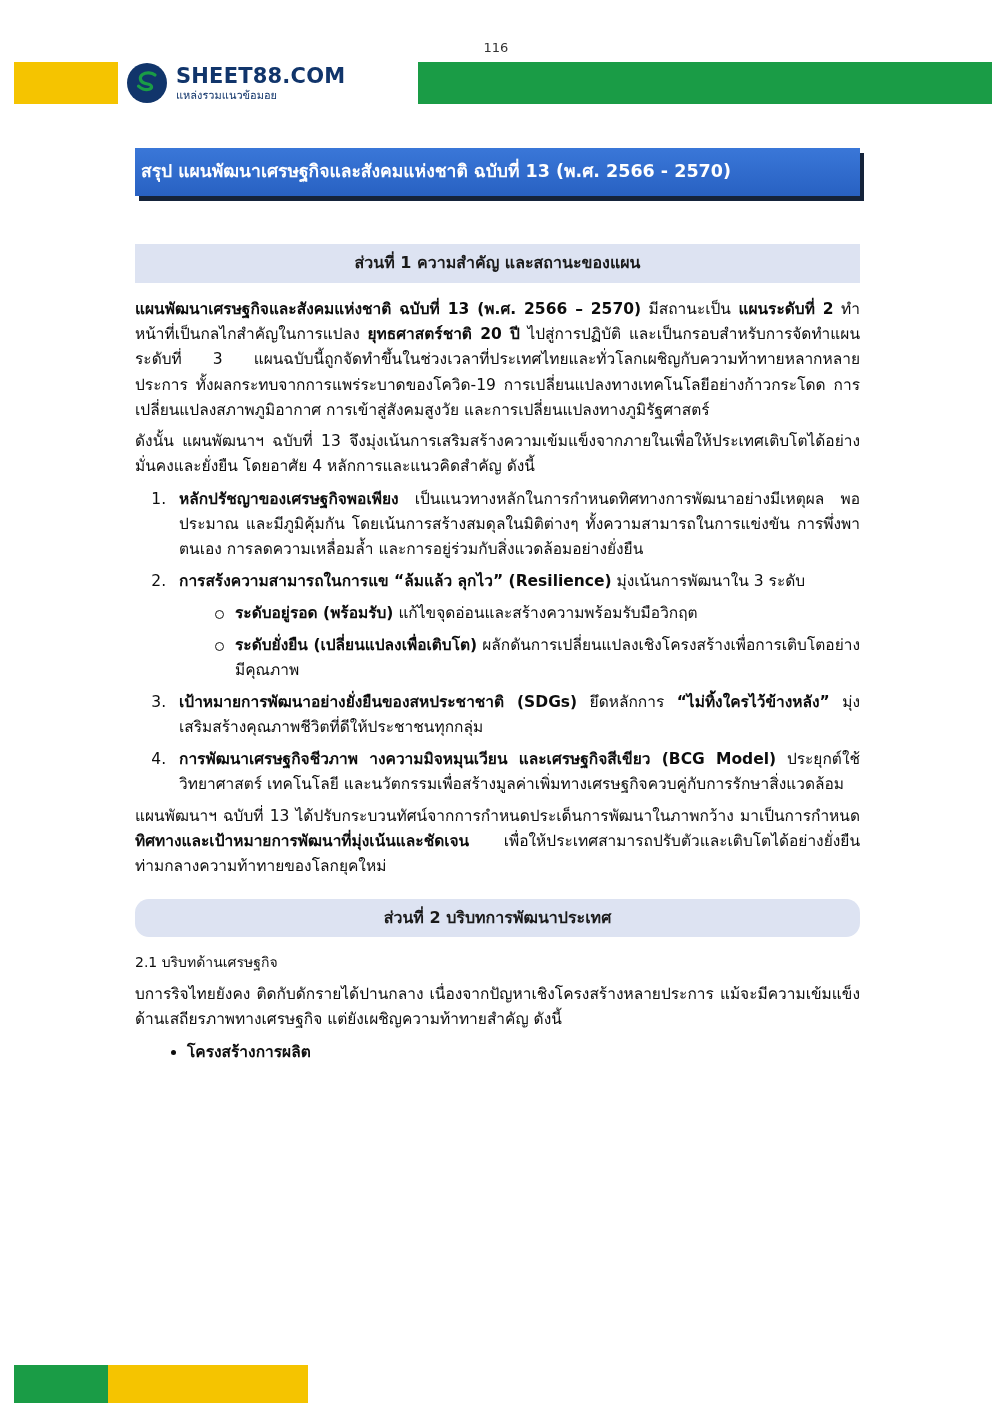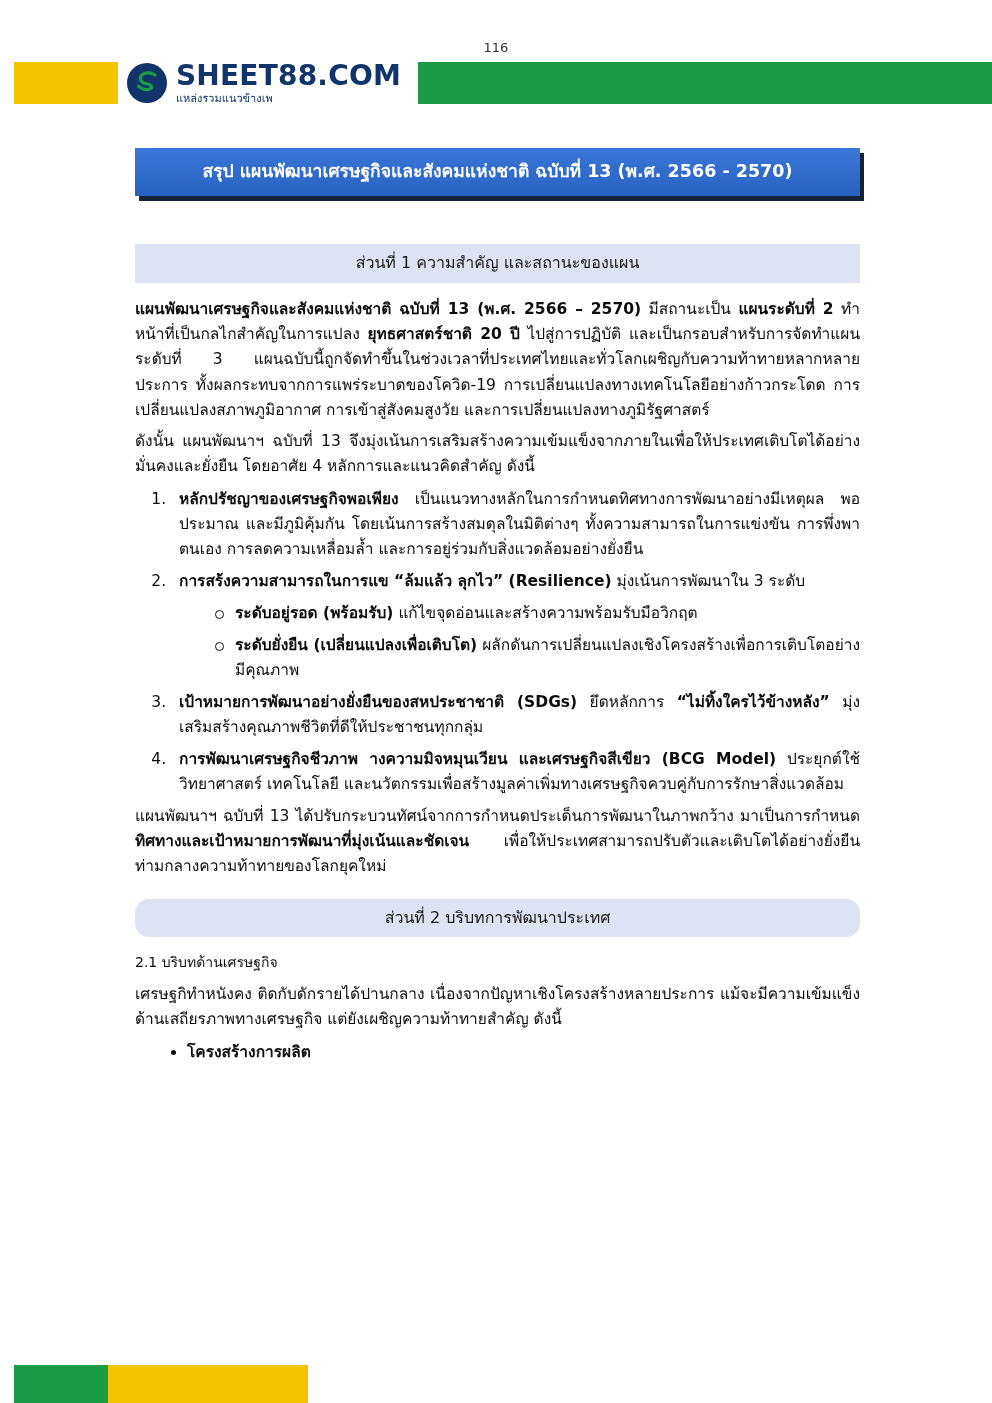--- a/index.html
+++ b/index.html
@@ -53,21 +53,21 @@
     align-items: center;
     padding-left: 8px;
   }
   .logo-mark {
     width: 42px; height: 42px;
     flex: 0 0 42px;
     position: relative;
   }
   .logo-text { margin-left: 8px; line-height: 1; }
   .logo-title {
-    font-size: 28px;
+    font-size: 21px;
     font-weight: bold;
     color: #11356b;
     letter-spacing: .2px;
     font-family: "DejaVu Sans", "Liberation Sans", sans-serif;
   }
   .logo-sub {
     font-size: 11px;
     color: #11356b;
     margin-top: 3px;
   }
@@ -80,34 +80,33 @@
     width: 725px;
     font-size: 15.5px;
     color: #0d0d0d;
     line-height: 1.62;
   }
 
   .title-bar {
     background: #2f6dd0;
     background: linear-gradient(#3a77d8, #2861c2);
     color: #ffffff;
-    text-align: center;
     font-size: 17.5px;
     font-weight: bold;
     padding: 9px 6px 11px;
     box-shadow: 4px 5px 0 #15233a;
     margin-bottom: 48px;
   }
 
   .section-bar {
     background: #dde3f2;
     color: #1a1a1a;
     text-align: center;
     font-size: 16px;
-    font-weight: normal;
+    font-weight: bold;
     padding: 6px 4px 7px;
     margin: 0 0 14px 0;
   }
   .section-bar.second { margin-top: 19px; border-radius: 14px; }
 
   p { margin: 0 0 6px 0; text-align: justify; }
   b, strong { font-weight: bold; }
 
   ol.num {
     margin: 8px 0 6px 0;
@@ -190,21 +189,21 @@
 
 <div class="logo-box">
   <div class="logo-mark">
     <svg width="42" height="42" viewBox="0 0 42 42" aria-hidden="true">
       <circle cx="21" cy="21" r="20" fill="#11356b"></circle>
       <path d="M29 13c-3-2.5-9-3-12.5-.5-3.5 2.5-2.5 7 1.5 8.5 4 1.5 7 1 7.5 3.5.5 2.5-4 4-8.5 2.5-2-.7-3.5-1.8-4.5-2.8" stroke="#1a9c46" stroke-width="3.2" fill="none" stroke-linecap="round"></path>
     </svg>
   </div>
   <div class="logo-text">
     <div class="logo-title">SHEET88.COM</div>
-    <div class="logo-sub">แหล่งรวมแนวข้างเพ</div>
+    <div class="logo-sub">แหล่งรวมแนวข้อมอย</div>
   </div>
 </div>
 
 <div class="content">
 
   <div class="title-bar">สรุป แผนพัฒนาเศรษฐกิจและสังคมแห่งชาติ ฉบับที่ 13 (พ.ศ. 2566 - 2570)</div>
 
   <div class="section-bar">ส่วนที่ 1 ความสำคัญ และสถานะของแผน</div>
 
   <p>
@@ -237,21 +236,21 @@
   </ol>
 
   <p>
     <span>แผนพัฒนาฯ ฉบับที่ 13 ได้ปรับกระบวนทัศน์จากการกำหนดประเด็นการพัฒนาในภาพกว้าง มาเป็นการกำหนด </span><b>ทิศทางและเป้าหมายการพัฒนาที่มุ่งเน้นและชัดเจน</b><span> เพื่อให้ประเทศสามารถปรับตัวและเติบโตได้อย่างยั่งยืนท่ามกลางความท้าทายของโลกยุคใหม่</span>
   </p>
 
   <div class="section-bar second">ส่วนที่ 2 บริบทการพัฒนาประเทศ</div>
 
   <p class="subhead">2.1 บริบทด้านเศรษฐกิจ</p>
 
-  <p>เศรษฐกิทำหนังคง ติดกับดักรายได้ปานกลาง เนื่องจากปัญหาเชิงโครงสร้างหลายประการ แม้จะมีความเข้มแข็งด้านเสถียรภาพทางเศรษฐกิจ แต่ยังเผชิญความท้าทายสำคัญ ดังนี้</p>
+  <p>บการริจไทยยังคง ติดกับดักรายได้ปานกลาง เนื่องจากปัญหาเชิงโครงสร้างหลายประการ แม้จะมีความเข้มแข็งด้านเสถียรภาพทางเศรษฐกิจ แต่ยังเผชิญความท้าทายสำคัญ ดังนี้</p>
 
   <ul class="disc">
     <li>
       <b>โครงสร้างการผลิต</b>
     </li>
   </ul>
 
 </div>
 
 <div class="ftr-band">

